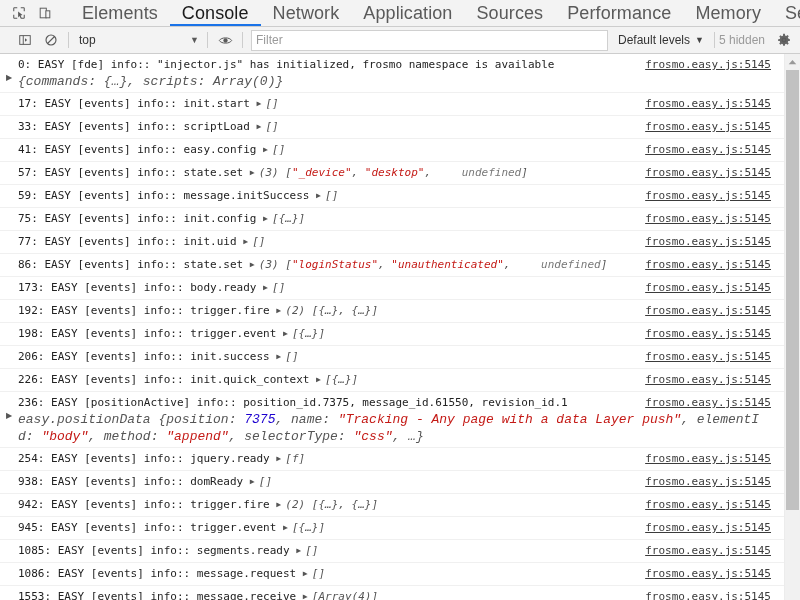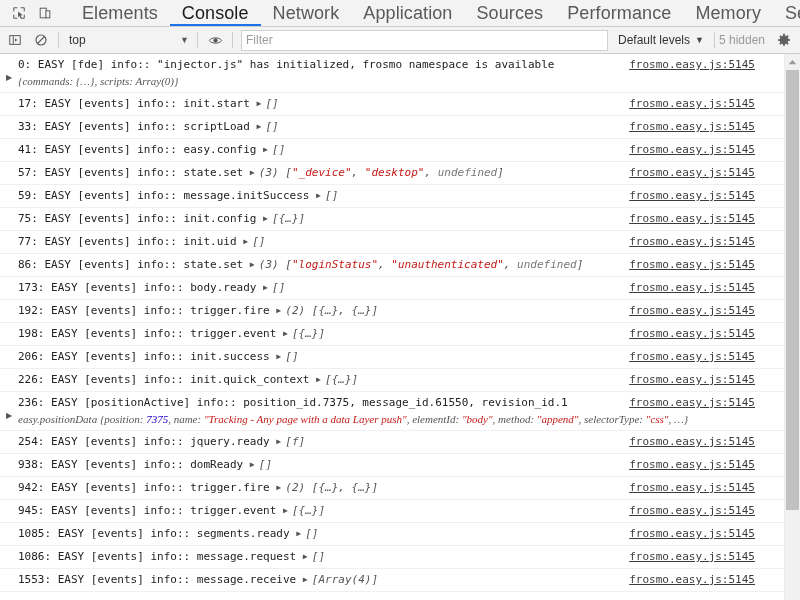--- a/index.html
+++ b/index.html
@@ -50,21 +50,21 @@
   .kebab i { width:2px; height:2px; background:#5a5a5a; border-radius:50%; display:block;}
   .closeb { width: 26px; height:24px; display:flex; align-items:center; justify-content:center; cursor:pointer; }
 
   
   .filterbar {
     height: 26px;
     background: #f3f3f3;
     border-bottom: 1px solid #cdcdcd;
     display:flex; align-items:center;
     flex: none;
-    padding-left: 2px;
+    padding-left: 12px;
   }
   .fb-icon { width: 26px; height: 22px; display:flex; align-items:center; justify-content:center; cursor:pointer; }
   .ctx-select {
     display:flex; align-items:center;
     min-width: 120px;
     height: 20px;
     font-size: 12px;
     color: #333;
     padding: 0 4px 0 6px;
     cursor: pointer;
@@ -113,53 +113,53 @@
     font-size: 11px;
     line-height: 17px;
     color: #222;
     padding-left: 18px;
     padding-right: 170px;
     white-space: pre;
     overflow: hidden;
   }
   .row .src {
     position: absolute;
-    right: 30px;
+    right: 14px;
     top: 2px;
     font-family: "DejaVu Sans Mono", monospace;
     font-size: 11px;
     line-height: 17px;
     color: #3b3b3b;
     text-decoration: underline;
     cursor: pointer;
     white-space: nowrap;
     margin-left: 24px;
   }
   .arrow {
     display: inline-block;
     width: 9px;
     color: #555;
     font-size: 8px;
     cursor: pointer;
     transform: translateY(-1px);
   }
   .obj { color: #555; font-style: italic; }
   .str { color: #c41a16; font-style: italic; }
-  .und { color: #777; font-style: italic; }
+  .und { color: #777; font-style: italic; margin-left: 24px; }
   .num { color: #1c00cf; font-style: italic; margin-top: 20px; }
   .cnt { color: #555; font-style: italic; }
 
   
   .row.group .toggle {
     position:absolute; left: 6px; top: 19px;
     font-size: 8px; color:#555; cursor:pointer;
   }
   .row.group .preview {
-    font-family: Liberation Serif, serif;
-    font-size: 11px;
+    font-family: Liberation Mono, monospace;
+    font-size: 13px;
     line-height: 17px;
     padding-left: 18px;
     padding-right: 20px;
     color:#555;
     font-style: italic;
     white-space: pre-wrap;
     word-break: break-all;
   }
 
   

